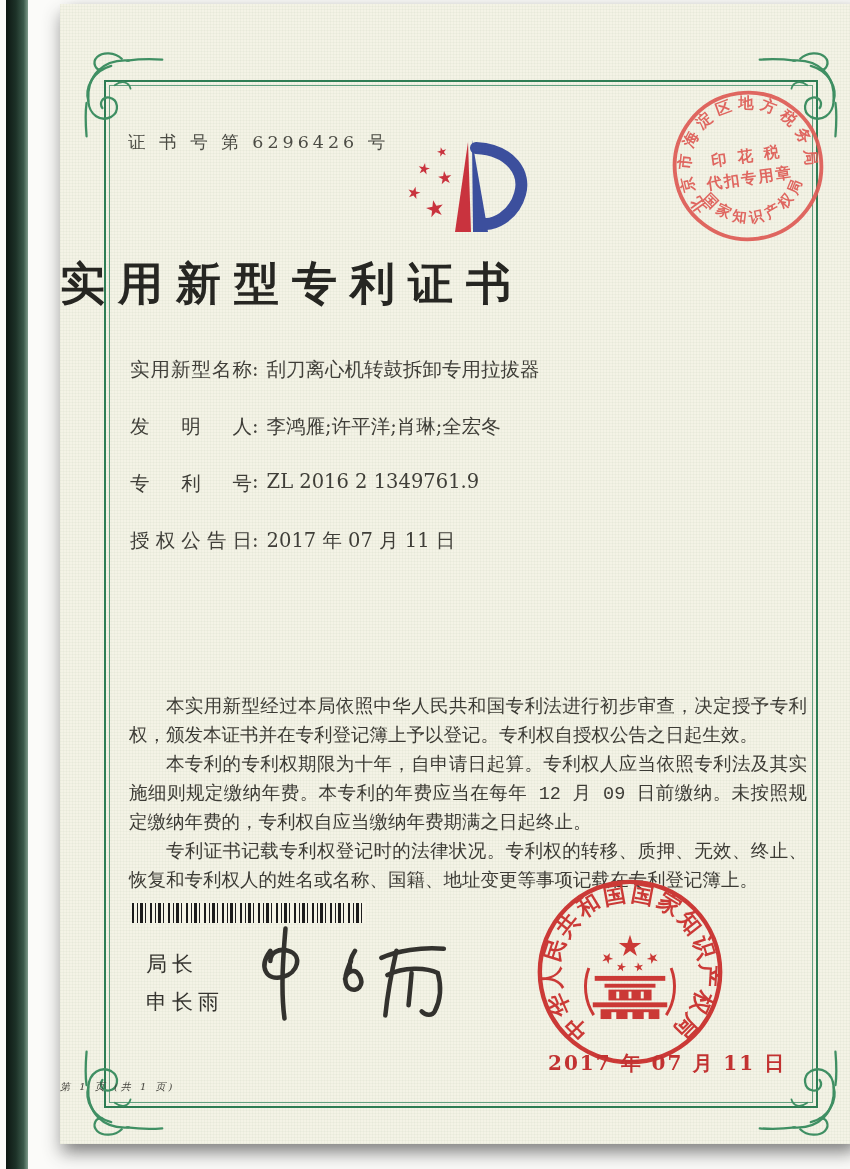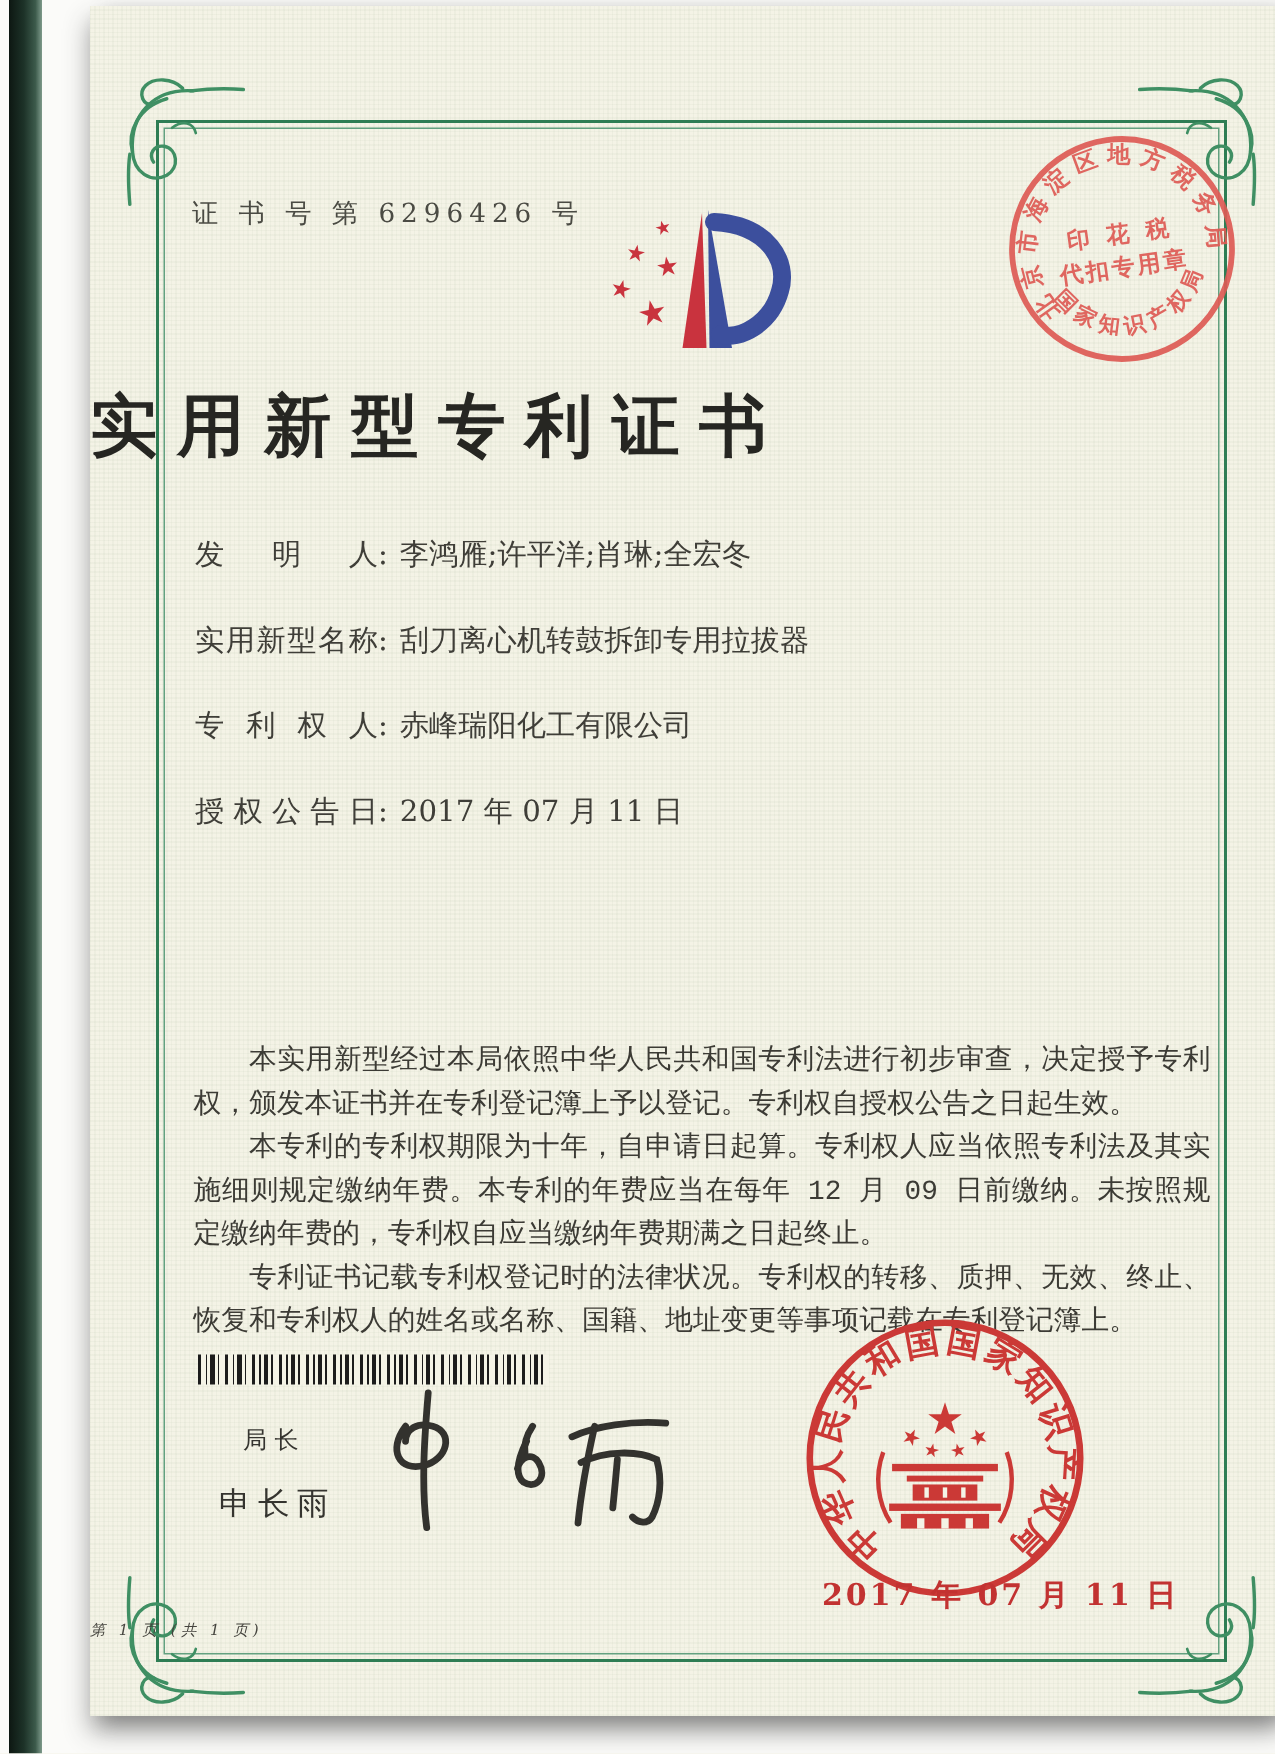--- a/index.html
+++ b/index.html
@@ -60,21 +60,21 @@
   .paras p {
     font-size:18.5px; line-height:29px; color:#3c3b35;
     text-align:justify; text-indent:2em; margin:0;font-family:Liberation Mono, monospace;
   }
   .barcode {
     position:absolute; left:72px; top:899px; width:234px; height:20px;
     background:repeating-linear-gradient(90deg,
       #1c1c1c 0 2px, #f4f3e6 2px 5px, #1c1c1c 5px 6px, #f4f3e6 6px 8px,
       #1c1c1c 8px 11px, #f4f3e6 11px 13px, #1c1c1c 13px 14px, #f4f3e6 14px 18px);
   }
-  .officer-title { position:absolute; left:102px; top:946px; font-size:16px; letter-spacing:5px; color:#35342f; }
+  .officer-title { position:absolute; left:86px; top:946px; font-size:21px; letter-spacing:5px; color:#35342f; }
   .officer-name  { position:absolute; left:86px; top:984px; font-size:21px; letter-spacing:5px; color:#35342f;font-family:Liberation Serif, serif; }
   .signature { position:absolute; left:170px; top:918px; width:232px; height:102px; }
   .seal { position:absolute; left:472px; top:870px; width:196px; height:196px; }
   .seal-date {
     position:absolute; left:488px; top:1046px; font-size:20px;
     color:#c23231; letter-spacing:2px; font-weight:700;
   }
   .page-footer {
     position:absolute; left:0; top:1076px; width:100%; 
     font-size:10px; letter-spacing:3px; color:#45443e;font-style:italic;
@@ -143,27 +143,27 @@
       <text x="85" y="103" text-anchor="middle" font-size="16" letter-spacing="2" fill="#de5b55" font-weight="700">代扣专用章</text>
       <text font-size="15" letter-spacing="4" fill="#de5b55" font-weight="700">
         <textPath href="#taxBot" startOffset="28">国家知识产权局</textPath>
       </text>
     </svg>
 
     <h1 class="title">实用新型专利证书</h1>
 
     <div class="fields">
       <div class="field-row">
+        <span class="field-label">实用新型名称</span><span class="field-colon">:</span><span>刮刀离心机转鼓拆卸专用拉拔器</span>
+      </div>
+      <div class="field-row">
         <span class="field-label">发　明　人</span><span class="field-colon">:</span><span>李鸿雁;许平洋;肖琳;全宏冬</span>
       </div>
       <div class="field-row">
-        <span class="field-label">实用新型名称</span><span class="field-colon">:</span><span>刮刀离心机转鼓拆卸专用拉拔器</span>
-      </div>
-      <div class="field-row">
-        <span class="field-label">专 利 权 人</span><span class="field-colon">:</span><span>赤峰瑞阳化工有限公司</span>
+        <span class="field-label">专　利　号</span><span class="field-colon">:</span><span>ZL 2016 2 1349761.9</span>
       </div>
       <div class="field-row">
         <span class="field-label">授权公告日</span><span class="field-colon">:</span><span>2017 年 07 月 11 日</span>
       </div>
     </div>
 
     <div class="paras">
       <p>本实用新型经过本局依照中华人民共和国专利法进行初步审查，决定授予专利权，颁发本证书并在专利登记簿上予以登记。专利权自授权公告之日起生效。</p>
       <p>本专利的专利权期限为十年，自申请日起算。专利权人应当依照专利法及其实施细则规定缴纳年费。本专利的年费应当在每年 12 月 09 日前缴纳。未按照规定缴纳年费的，专利权自应当缴纳年费期满之日起终止。</p>
       <p>专利证书记载专利权登记时的法律状况。专利权的转移、质押、无效、终止、恢复和专利权人的姓名或名称、国籍、地址变更等事项记载在专利登记簿上。</p>

